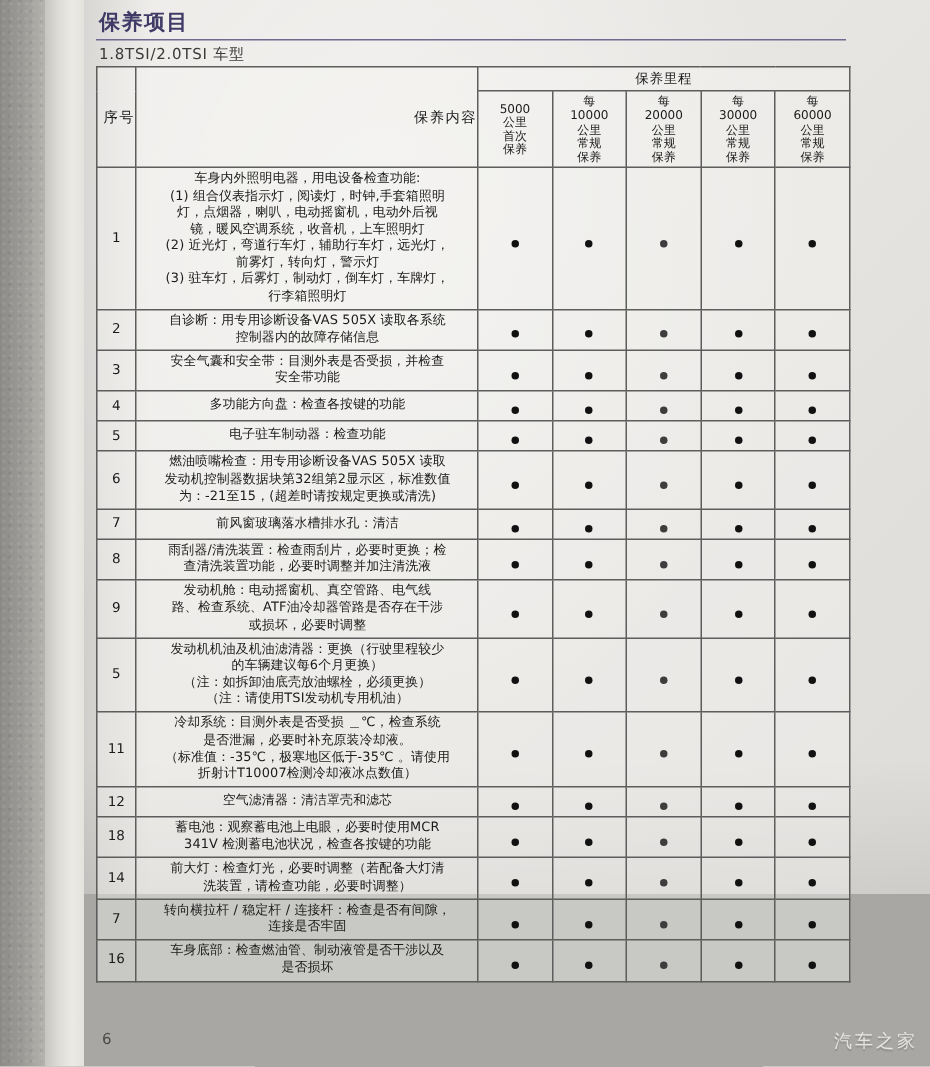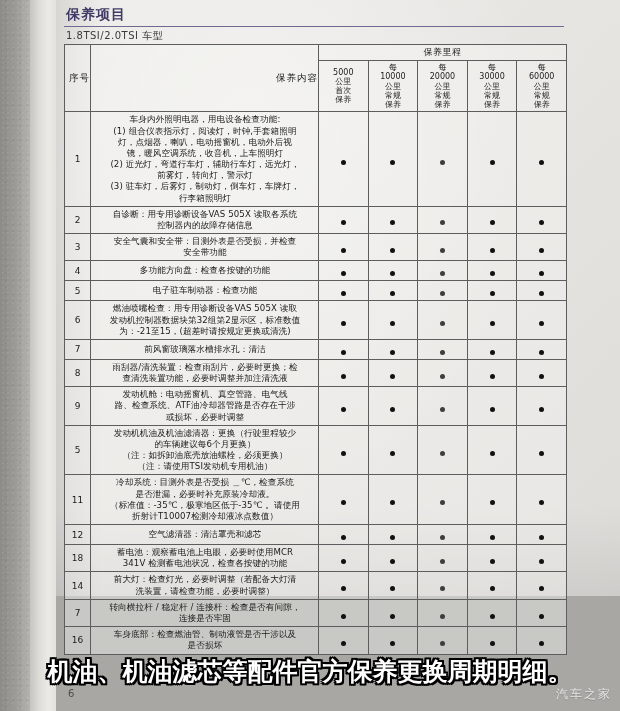--- a/index.html
+++ b/index.html
@@ -430,16 +430,15 @@
               <td class="mark"><span class="dot"></span></td>
               <td class="mark"><span class="dot"></span></td>
             </tr>
           </tbody>
       </table>
     </div>
 
     <div class="page-num">6</div>
   </div>
 
-  <div class="caption">机油、机油滤芯等配件官方保养更换周期明细。</div>
   <div class="watermark">汽车之家</div>
 
 </div>
 
 </body></html>

